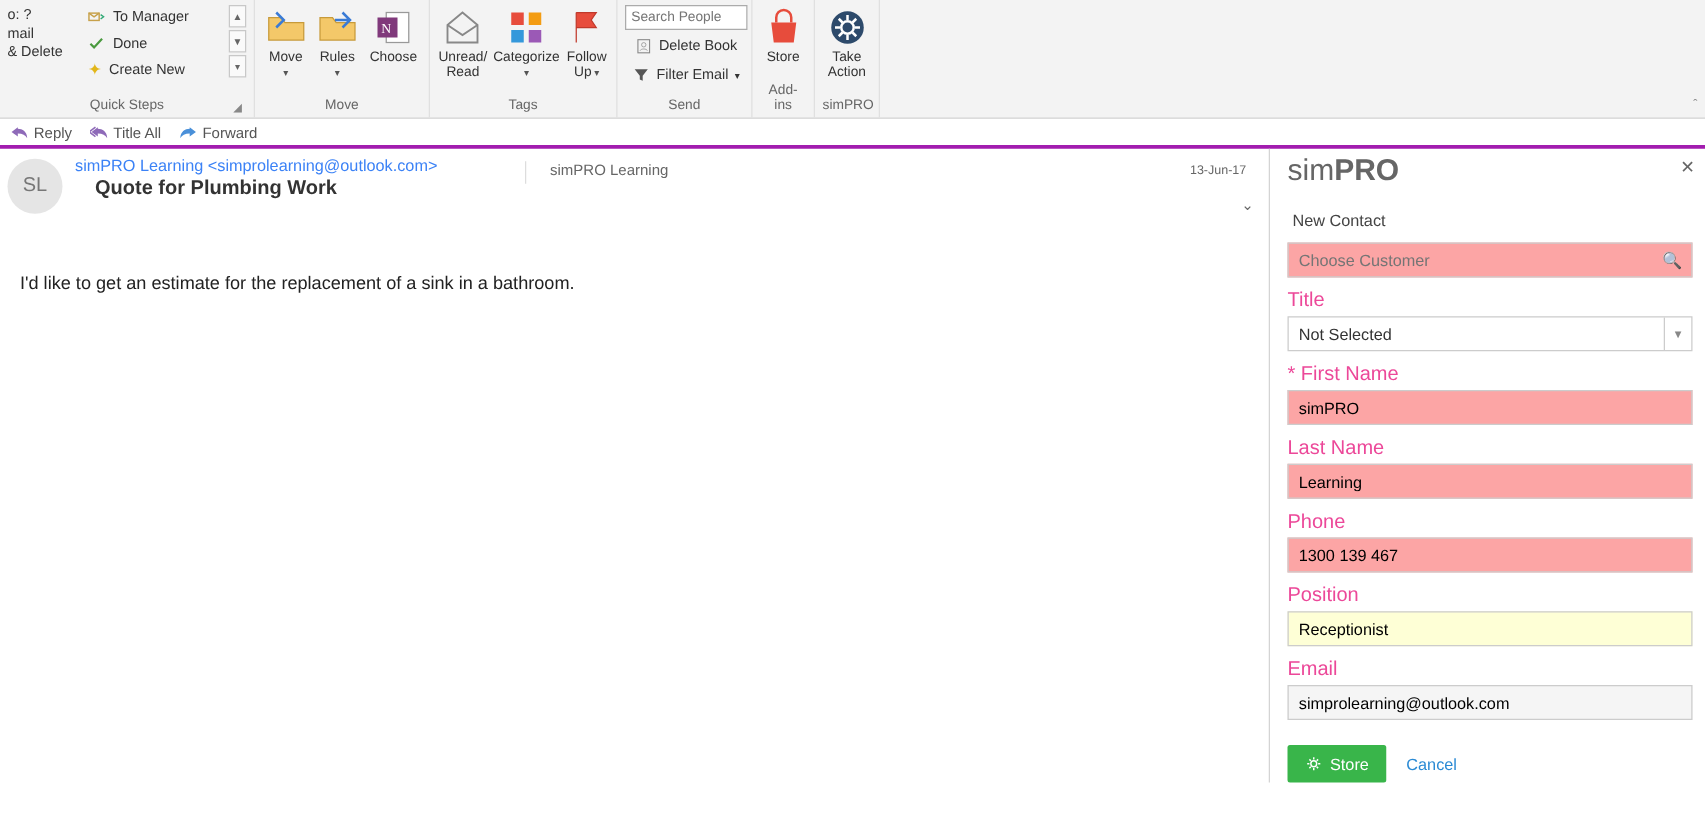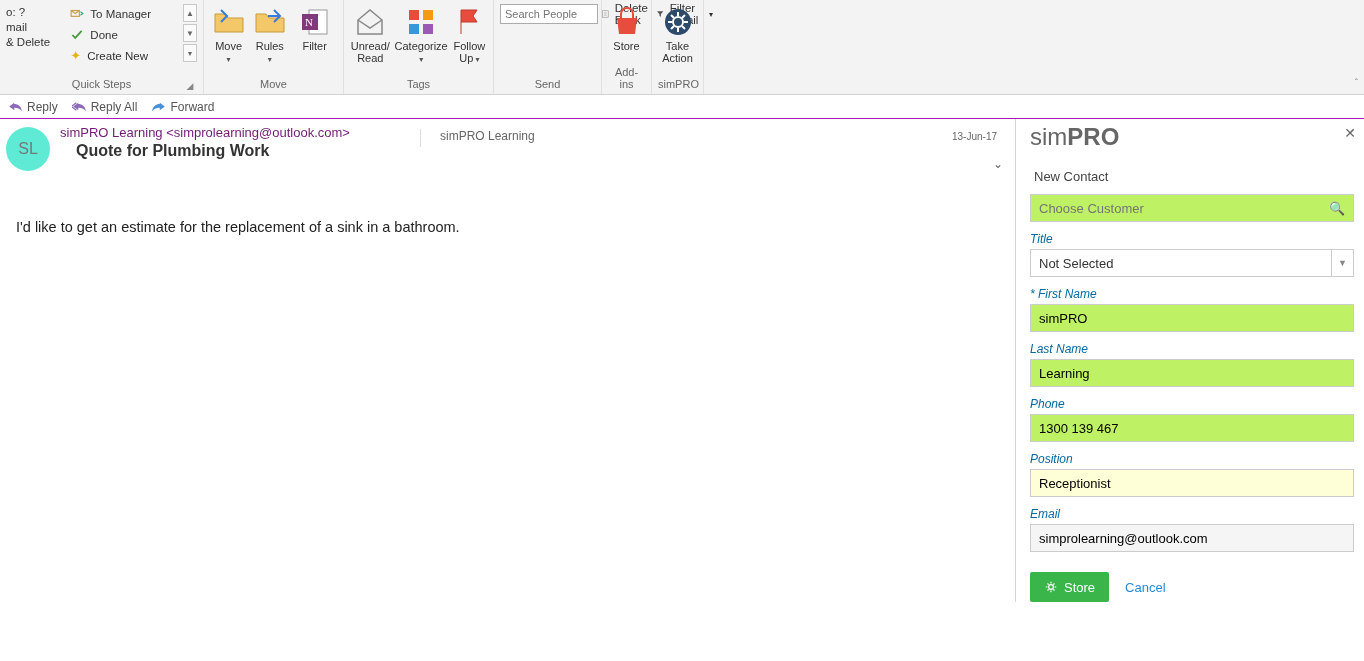--- a/index.html
+++ b/index.html
@@ -18,51 +18,51 @@
 .qs-item { display: flex; align-items: center; gap: 6px; font-size: 11.5px; height: 19px; padding: 0 4px; }
 .qs-item svg, .qs-item .glyph { width: 14px; height: 14px; flex-shrink: 0; }
 .qs-arrowcol { width: 14px; display: flex; flex-direction: column; gap: 2px; padding-top: 2px; }
 .qs-arrowcol div { width: 14px; height: 18px; border: 1px solid #c8c8c8; background: #fafafa; display:flex; align-items:center; justify-content:center; font-size:8px; color:#666;}
 
 .big-btn { display: flex; flex-direction: column; align-items: center; justify-content: flex-start; width: 50px; padding-top: 4px; gap: 2px; }
 .big-btn .icon { width: 32px; height: 32px; display:flex; align-items:center; justify-content:center;}
 .big-btn .lbl { font-size: 11px; text-align: center; line-height: 12px; }
 .big-btn .arrow { font-size: 8px; color: #555; }
 
-.find-col { display:flex; flex-direction:row; gap:3px; padding-top:2px;align-items:center; }
+.find-col { display:flex; flex-direction:column; gap:3px; padding-top:2px;align-items:center; }
 .find-input { width: 98px; height: 20px; border:1px solid #ababab; font-size:11px; padding:0 4px; background:#fff; }
 .find-row { display:flex; align-items:center; gap:5px; font-size:11.5px; height:20px; }
 .find-row svg { width:14px; height:14px; }
 
 
-.actions-bar { height: 24px; border-bottom: 1px solid #a21caf; display:flex; align-items:center; gap:14px; padding:0 8px; font-size:12px; }
+.actions-bar { height: 24px; border-bottom: 3px solid #a21caf; display:flex; align-items:center; gap:14px; padding:0 8px; font-size:12px; }
 .act { display:flex; align-items:center; gap:4px; color:#555; }
 .act svg { width:15px; height:13px; }
 
 
 .msg-wrap { display:flex; }
 .msg-col { flex:1; padding: 6px 10px 0 6px; border-right:1px solid #d4d4d4; position:relative; }
 .msg-head { display:flex; align-items:flex-start; gap:10px; }
-.avatar { width:44px; height:44px; border-radius:50%; background:#5eead4; display:flex; align-items:center; justify-content:center; font-size:16px; color:#777; margin-top:2px;}
-.from-line { font-size:13px; color:#701a75; }
+.avatar { width:44px; height:44px; border-radius:50%; background:#e5e5e5; display:flex; align-items:center; justify-content:center; font-size:16px; color:#777; margin-top:2px;}
+.from-line { font-size:13px; color:#3b82f6; }
 .subj-line { font-size:16px; font-weight:600; color:#333; margin-top:2px;margin-left:16px;}
 .account { font-size:12px; color:#666; position:absolute; left:440px; top:10px;}
 .date-stamp { position:absolute; right:18px; top:12px; font-size:10px; color:#666; }
 .chev-down { position:absolute; right:12px; top:38px; font-size:12px; color:#666; }
 .divider-v { position:absolute; left:420px; top:10px; height:18px; width:1px; background:#ddd;}
 .msg-body { padding: 48px 10px 0 10px; font-size:14.5px; color:#222; }
 
 
 .panel { width:348px; padding:4px 10px 0 14px; position:relative;}
 .panel-title { font-size:24px; color:#666; font-weight:400; }
 .panel-title .bold { font-weight:700; }
 .close-x { position:absolute; right:8px; top:6px; font-size:14px; color:#666; }
 .section-head { font-size:13px; color:#444; margin:18px 0 10px 4px;}
-.field-label { font-size:12px; color:#0369a1; margin:10px 0 3px 0;font-style:italic;}
-.inp { width:100%; height:28px; border:1px solid #ccc; padding:0 8px; font-size:13px; background:#bef264; }
+.field-label { font-size:16px; color:#ec4899; margin:10px 0 3px 0;}
+.inp { width:100%; height:28px; border:1px solid #ccc; padding:0 8px; font-size:13px; background:#fca5a5; }
 .inp.ro { background:#f5f5f5; }
 .inp.highlight { background:#feffd6; }
 .customer-search { position:relative; }
 .customer-search .srch-ico { position:absolute; right:8px; top:7px; color:#bbb; font-size:13px;}
 .customer-search input { color:#2a6496; }
 .select { width:100%; height:28px; border:1px solid #ccc; padding:0 8px; font-size:13px; background:#fff; position:relative; display:flex; align-items:center;}
 .select .drop { position:absolute; right:0; top:0; width:22px; height:100%; border-left:1px solid #ccc; display:flex; align-items:center; justify-content:center; color:#888; font-size:9px;}
 .btn-row { display:flex; align-items:center; gap:16px; margin-top:20px;}
 .btn-send { background:#39b54a; color:#fff; border:none; height:30px; padding:0 14px; font-size:13px; display:flex; align-items:center; gap:6px; border-radius:2px;}
 .btn-cancel { color:#2a8ad4; font-size:13px; }
@@ -132,21 +132,21 @@
         <div class="lbl"><span>Rules</span><br><span class="arrow">▾</span></div>
       </div>
       <div class="big-btn" style="width:48px">
         <div class="icon">
               <svg viewBox="0 0 32 32">
                 <rect x="10" y="4" width="18" height="24" fill="#fff" stroke="#999"></rect>
                 <rect x="3" y="8" width="16" height="16" fill="#80397b"></rect>
                 <text x="6" y="20" fill="#fff" font-size="11" font-family="Segoe UI">N</text>
               </svg>
             </div>
-        <div class="lbl">Filter</div>
+        <div class="lbl">Choose</div>
       </div>
     </div>
     <div class="rg-label">Move</div>
   </div>
 
   <div class="ribbon-group" style="width:150px">
     <div class="rg-body">
       <div class="big-btn" style="width:46px">
         <div class="icon">
               <svg viewBox="0 0 32 32">
@@ -246,21 +246,21 @@
     <svg viewBox="0 0 24 20">
         <path d="M10 4L2 10l8 6v-4c6 0 10 2 12 6 0-8-6-12-12-12z" fill="#8e6ab8"></path>
       </svg>
     <span>Reply</span>
   </div>
   <div class="act">
     <svg viewBox="0 0 24 20">
         <path d="M10 4L2 10l8 6v-4c6 0 10 2 12 6 0-8-6-12-12-12z" fill="#8e6ab8"></path>
         <path d="M7 4L-1 10l8 6" fill="none" stroke="#8e6ab8" stroke-width="2"></path>
       </svg>
-    <span>Reply All</span>
+    <span>Title All</span>
   </div>
   <div class="act">
     <svg viewBox="0 0 24 20">
         <path d="M14 4l8 6-8 6v-4c-6 0-10 2-12 6 0-8 6-12 12-12z" fill="#4a90d9"></path>
       </svg>
     <span>Forward</span>
   </div>
 </div>
 
 <div class="msg-wrap">

